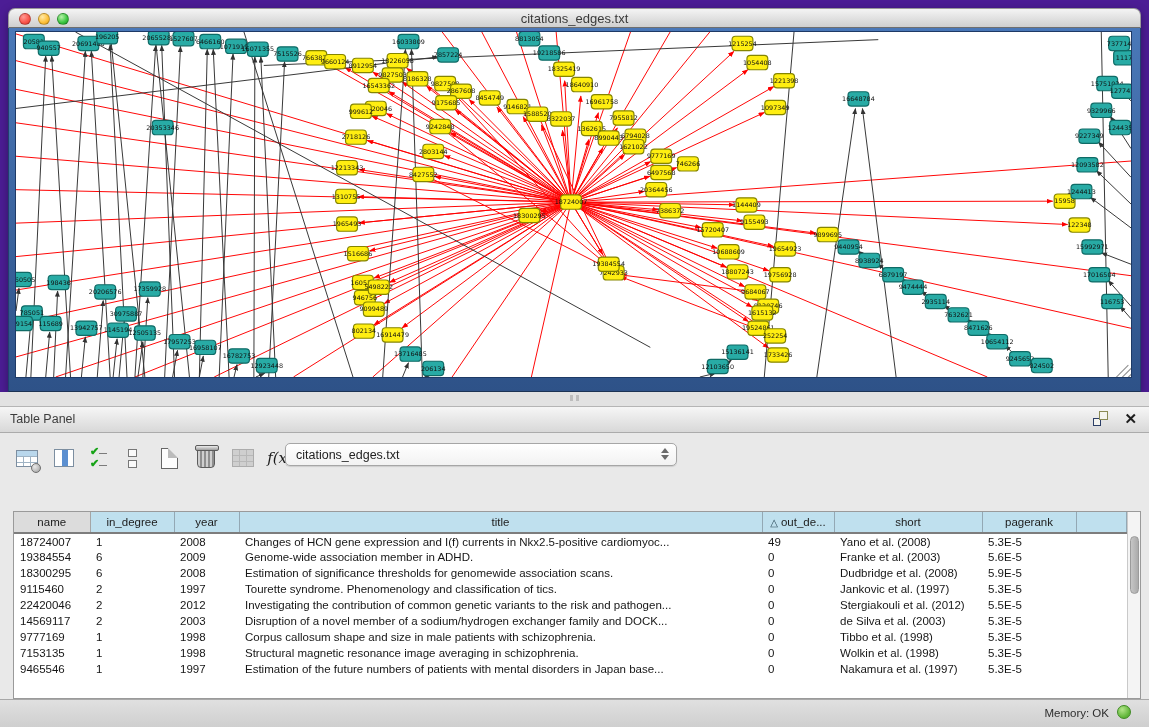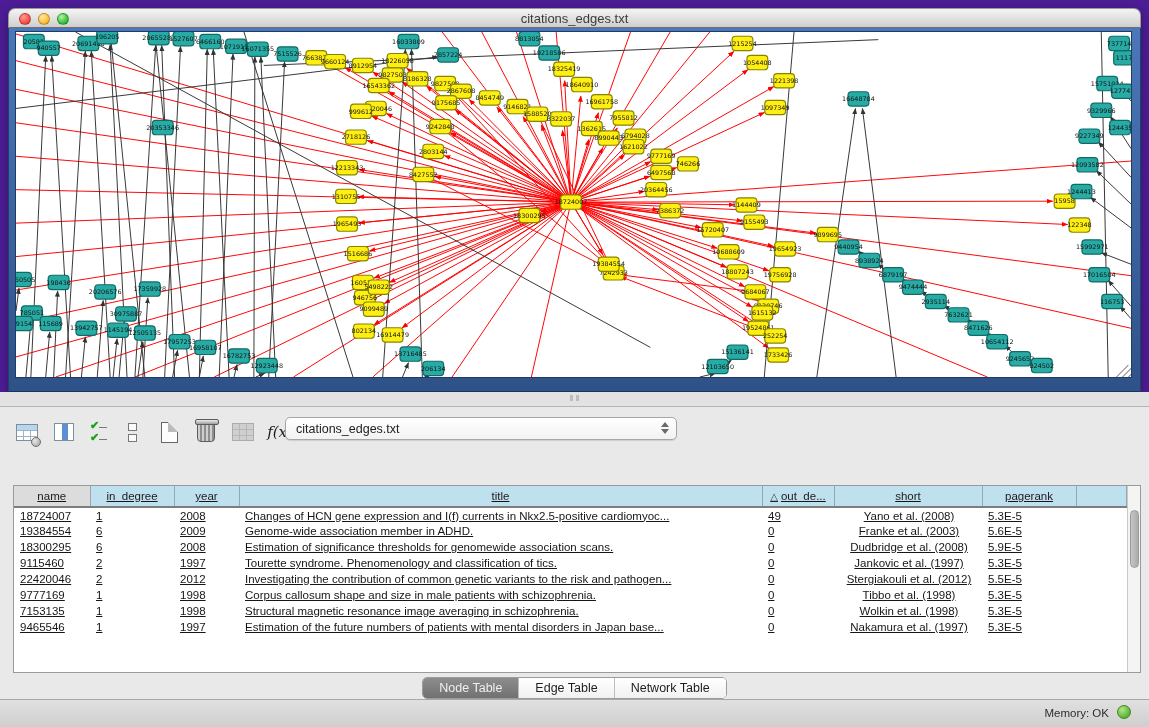--- a/index.html
+++ b/index.html
@@ -68,25 +68,25 @@
   .net-select { position:absolute; left:285px; top:10px; width:392px; height:23px; background:linear-gradient(#ffffff,#f2f2f2);
       border:1px solid #a6a6a6; border-radius:5px; box-shadow:0 1px 1px rgba(0,0,0,.12); font-size:12.5px; color:#222;
       display:flex; align-items:center; padding:0 24px 0 10px; }
   .stepper { position:absolute; right:7px; top:4px; display:flex; flex-direction:column; gap:2px; }
   .stepper i { display:block; width:0; height:0; border-left:4px solid transparent; border-right:4px solid transparent; }
   .stepper .up { border-bottom:5px solid #6b6b6b; }
   .stepper .dn { border-top:5px solid #6b6b6b; }
 
   
   .table-wrap { position:absolute; left:13px; top:78px; width:1128px; height:188px; background:#ffffff; border:1px solid #9a9a9a; overflow:hidden; }
-  table.data { border-collapse:collapse; table-layout:fixed; width:1113px; font-size:11.5px; color:#161616;text-decoration:underline; }
+  table.data { border-collapse:collapse; table-layout:fixed; width:1113px; font-size:11.5px; color:#161616; }
   table.data th { height:21px; font-weight:normal; text-align:center; background:#bfe0ee; border-right:1px solid #93a8b4; border-bottom:2px solid #7d7d7d; color:#1c1c1c; overflow:hidden; white-space:nowrap; }
   table.data th.gray { background:#dcdcdc; border-right:1px solid #a5a5a5; }
   table.data td { height:16px; padding:0 4px 0 6px; white-space:nowrap; overflow:hidden; }
-  table.data td.center { text-align:center; }
+  table.data td.center { text-align:left; }
   .sort-tri { font-size:10px; margin-right:3px; color:#2a4a5a; }
   .vscroll { position:absolute; right:0; top:0; width:13px; height:100%; background:#f4f4f4; border-left:1px solid #c9c9c9; }
   .vthumb { position:absolute; left:2px; top:24px; width:9px; height:58px; border-radius:5px; background:linear-gradient(to right,#c6c6c6,#ababab); border:1px solid #9b9b9b; }
 
   
   .tabbar { position:absolute; left:0; top:270px; width:100%; display:flex; justify-content:center; }
   .seg { display:flex; border:1px solid #9c9c9c; border-radius:5px; overflow:hidden; background:#fdfdfd; height:22px; box-shadow:0 1px 0 rgba(255,255,255,.7); }
   .seg .tab { display:flex; align-items:center; padding:0 16px; font-size:12.5px; color:#1e1e1e; border-right:1px solid #bdbdbd; background:linear-gradient(#ffffff,#f1f1f1); }
   .seg .tab:last-child { border-right:none; }
   .seg .tab.sel { background:linear-gradient(#8d8d8d,#717171); color:#efefef; }
@@ -788,20 +788,30 @@
           </div>
       </div>
     </div>
   </div>
 
   <div class="splitter">
     <span class="grip"></span>
   </div>
 
   <div class="table-panel">
+    <div class="panel-header">
+      <span class="panel-title">Table Panel</span>
+      <span class="ph-icons">
+        <span class="float-ic">
+            <span class="sq1"></span>
+            <span class="sq2"></span>
+          </span>
+        <span class="close-ic">✕</span>
+      </span>
+    </div>
     <div class="panel-body">
       <div class="toolbar">
         <span class="tbtn">
             <span class="grid-ic"></span>
             <span class="gear-dot"></span>
           </span>
         <span class="tbtn">
             <span class="colsel-ic">
               <span class="stripe"></span>
             </span>
@@ -902,20 +912,30 @@
                 <td>22420046</td>
                 <td>2</td>
                 <td>2012</td>
                 <td>Investigating the contribution of common genetic variants to the risk and pathogen...</td>
                 <td>0</td>
                 <td class="center">Stergiakouli et al. (2012)</td>
                 <td>5.5E-5</td>
                 <td></td>
               </tr>
               <tr>
+                <td>14569117</td>
+                <td>2</td>
+                <td>2003</td>
+                <td>Disruption of a novel member of a sodium/hydrogen exchanger family and DOCK...</td>
+                <td>0</td>
+                <td class="center">de Silva et al. (2003)</td>
+                <td>5.3E-5</td>
+                <td></td>
+              </tr>
+              <tr>
                 <td>9777169</td>
                 <td>1</td>
                 <td>1998</td>
                 <td>Corpus callosum shape and size in male patients with schizophrenia.</td>
                 <td>0</td>
                 <td class="center">Tibbo et al. (1998)</td>
                 <td>5.3E-5</td>
                 <td></td>
               </tr>
               <tr>

